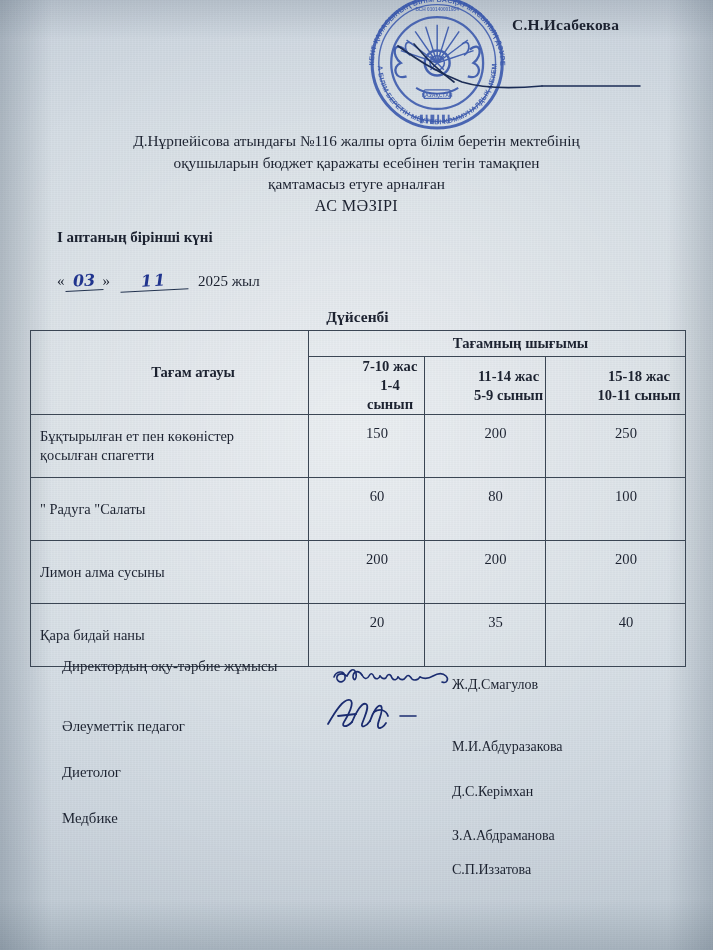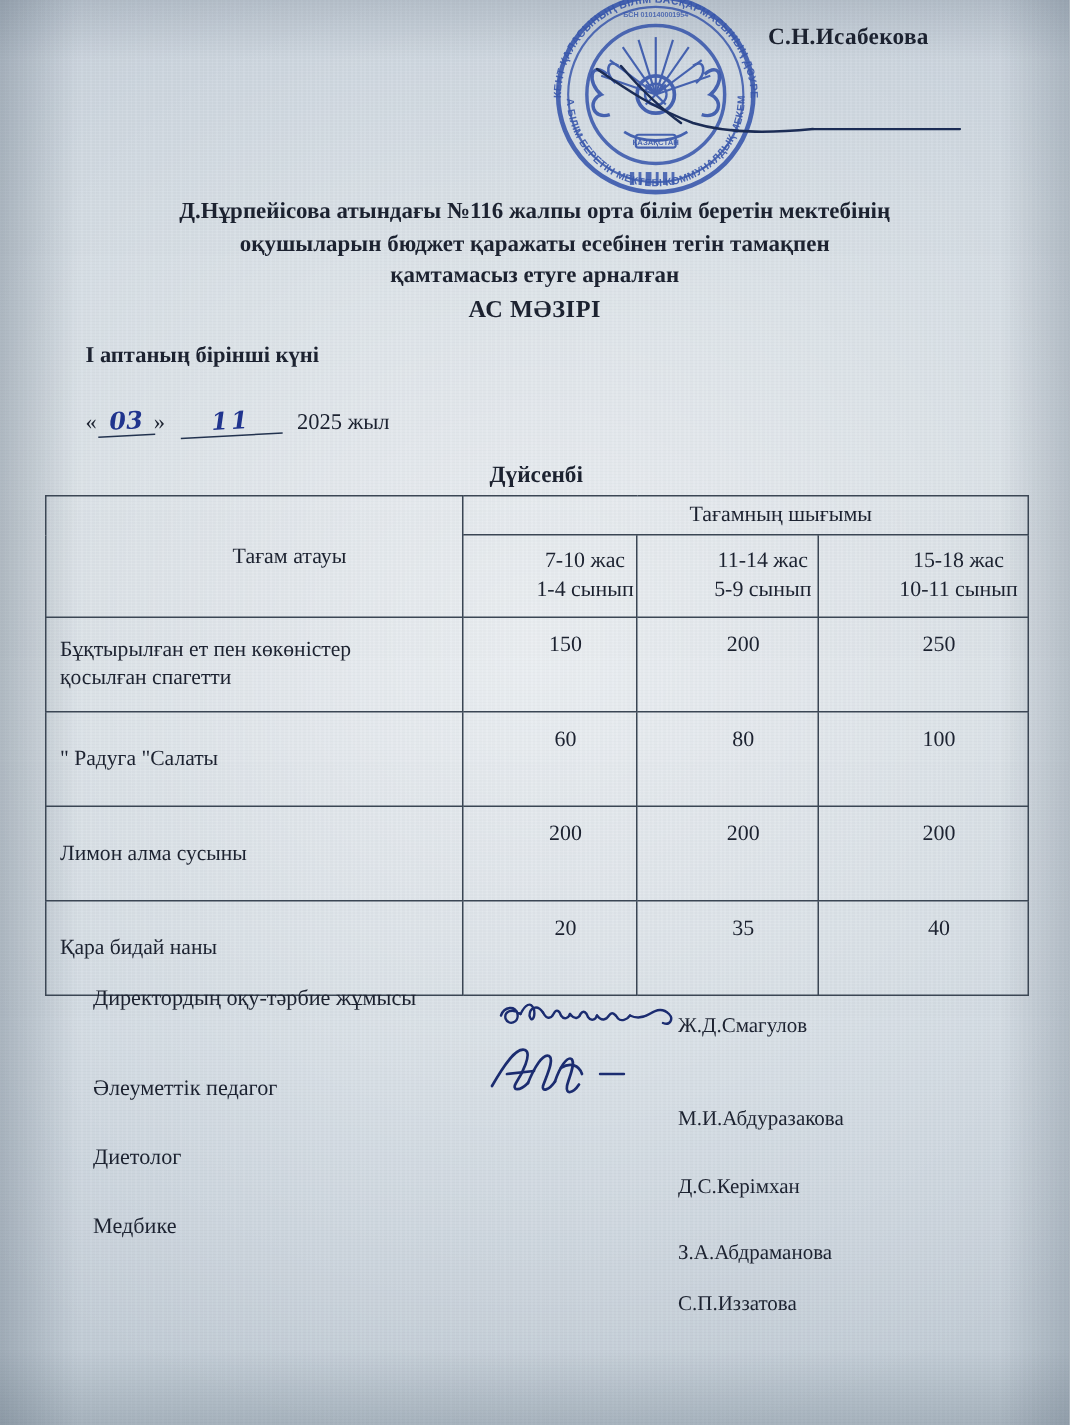--- a/index.html
+++ b/index.html
@@ -84,21 +84,21 @@
   
   #title-block {
     position: absolute;
     left: 0;
     top: 130px;
     width: 713px;
     text-align: center;
     z-index: 3;
   }
   #title-block .tline {
-    font-weight: bold;
+    font-weight: normal;
     font-size: 15.3px;
     line-height: 21.5px;
     padding: 0 24px;
   }
   #title-block .tline.main {
     font-size: 16.2px;
     letter-spacing: .4px;
     padding-top: 1px;
   }
 
@@ -162,21 +162,21 @@
     table-layout: fixed;
     z-index: 3;
   }
   #menu-table td, #menu-table th {
     border: 1.2px solid #3b4654;
     padding: 0;
     vertical-align: middle;
     background: transparent;
   }
   #menu-table th {
-    font-weight: normal;
+    font-weight: bold;
     font-size: 14.6px;
     line-height: 19px;
     text-align: center;
     padding-left: 47px;
   }
   th.dish-head {
     text-align: center;
     font-size: 15px;
   }
   th.group-head {

